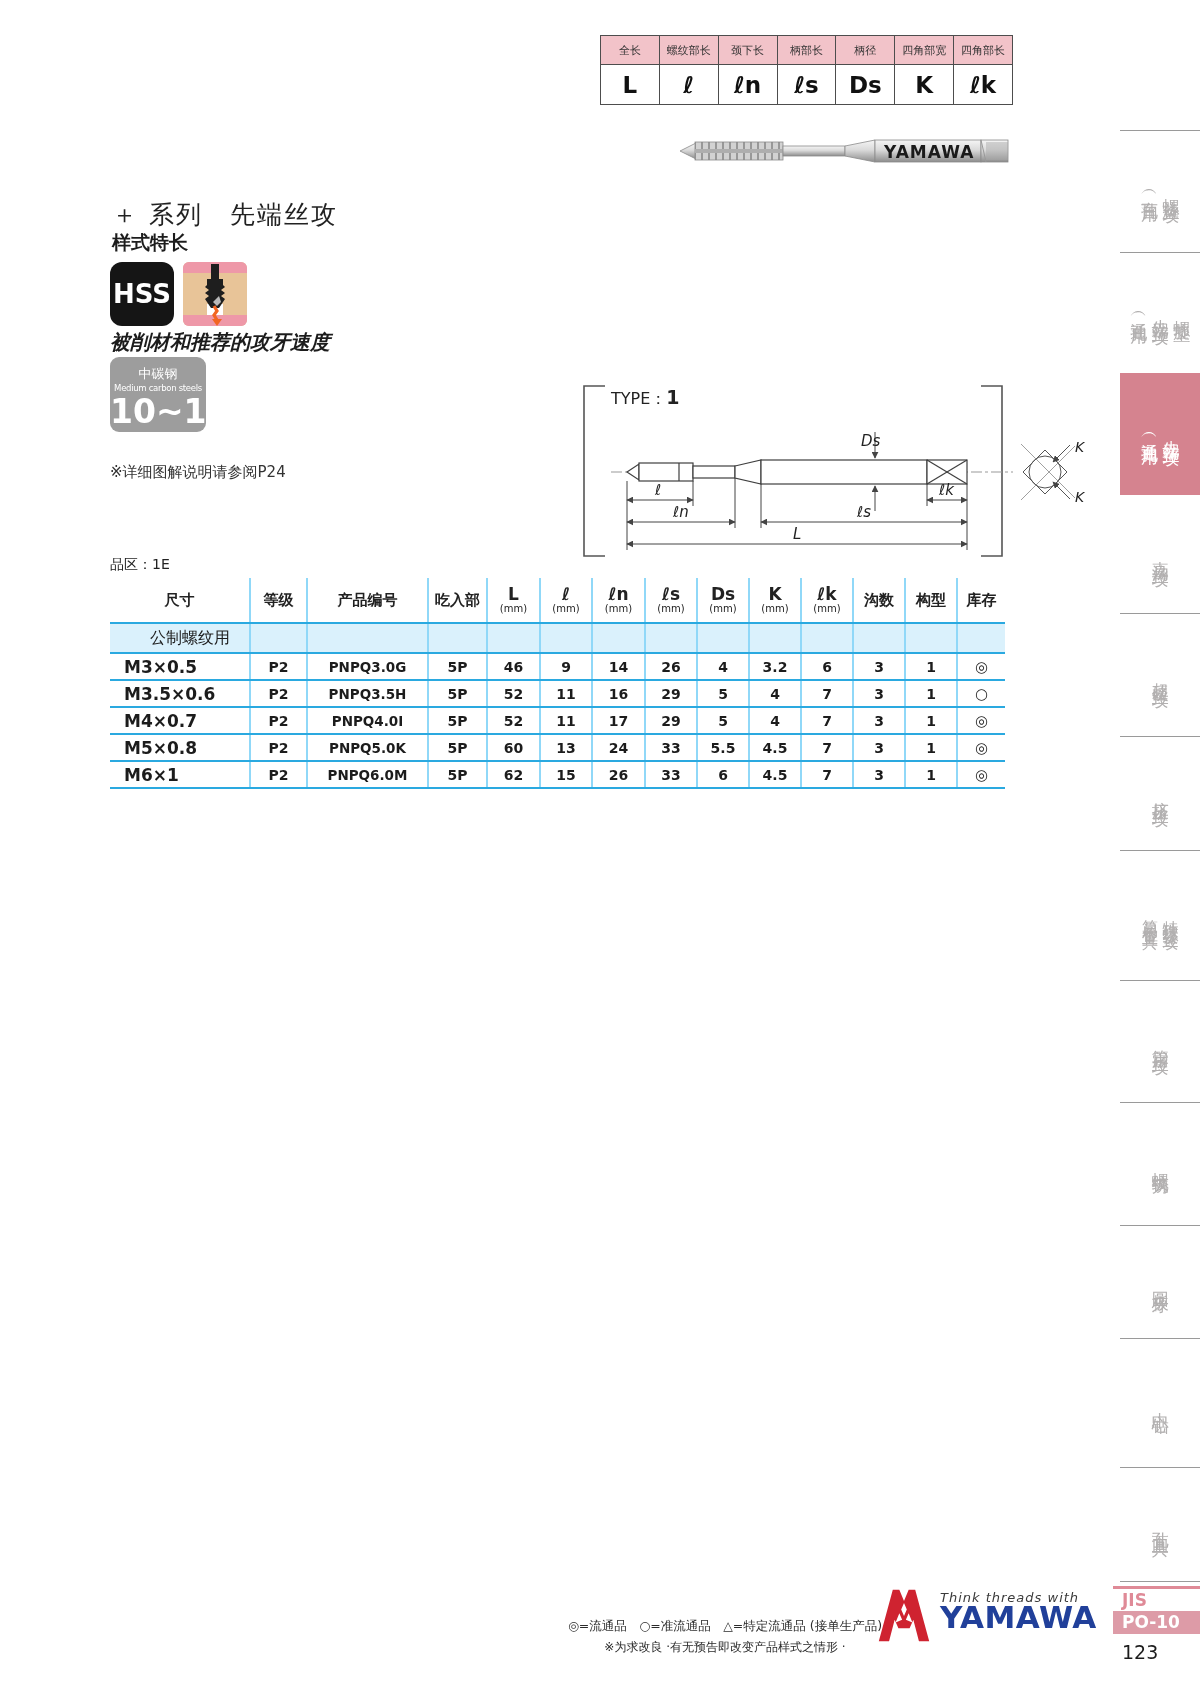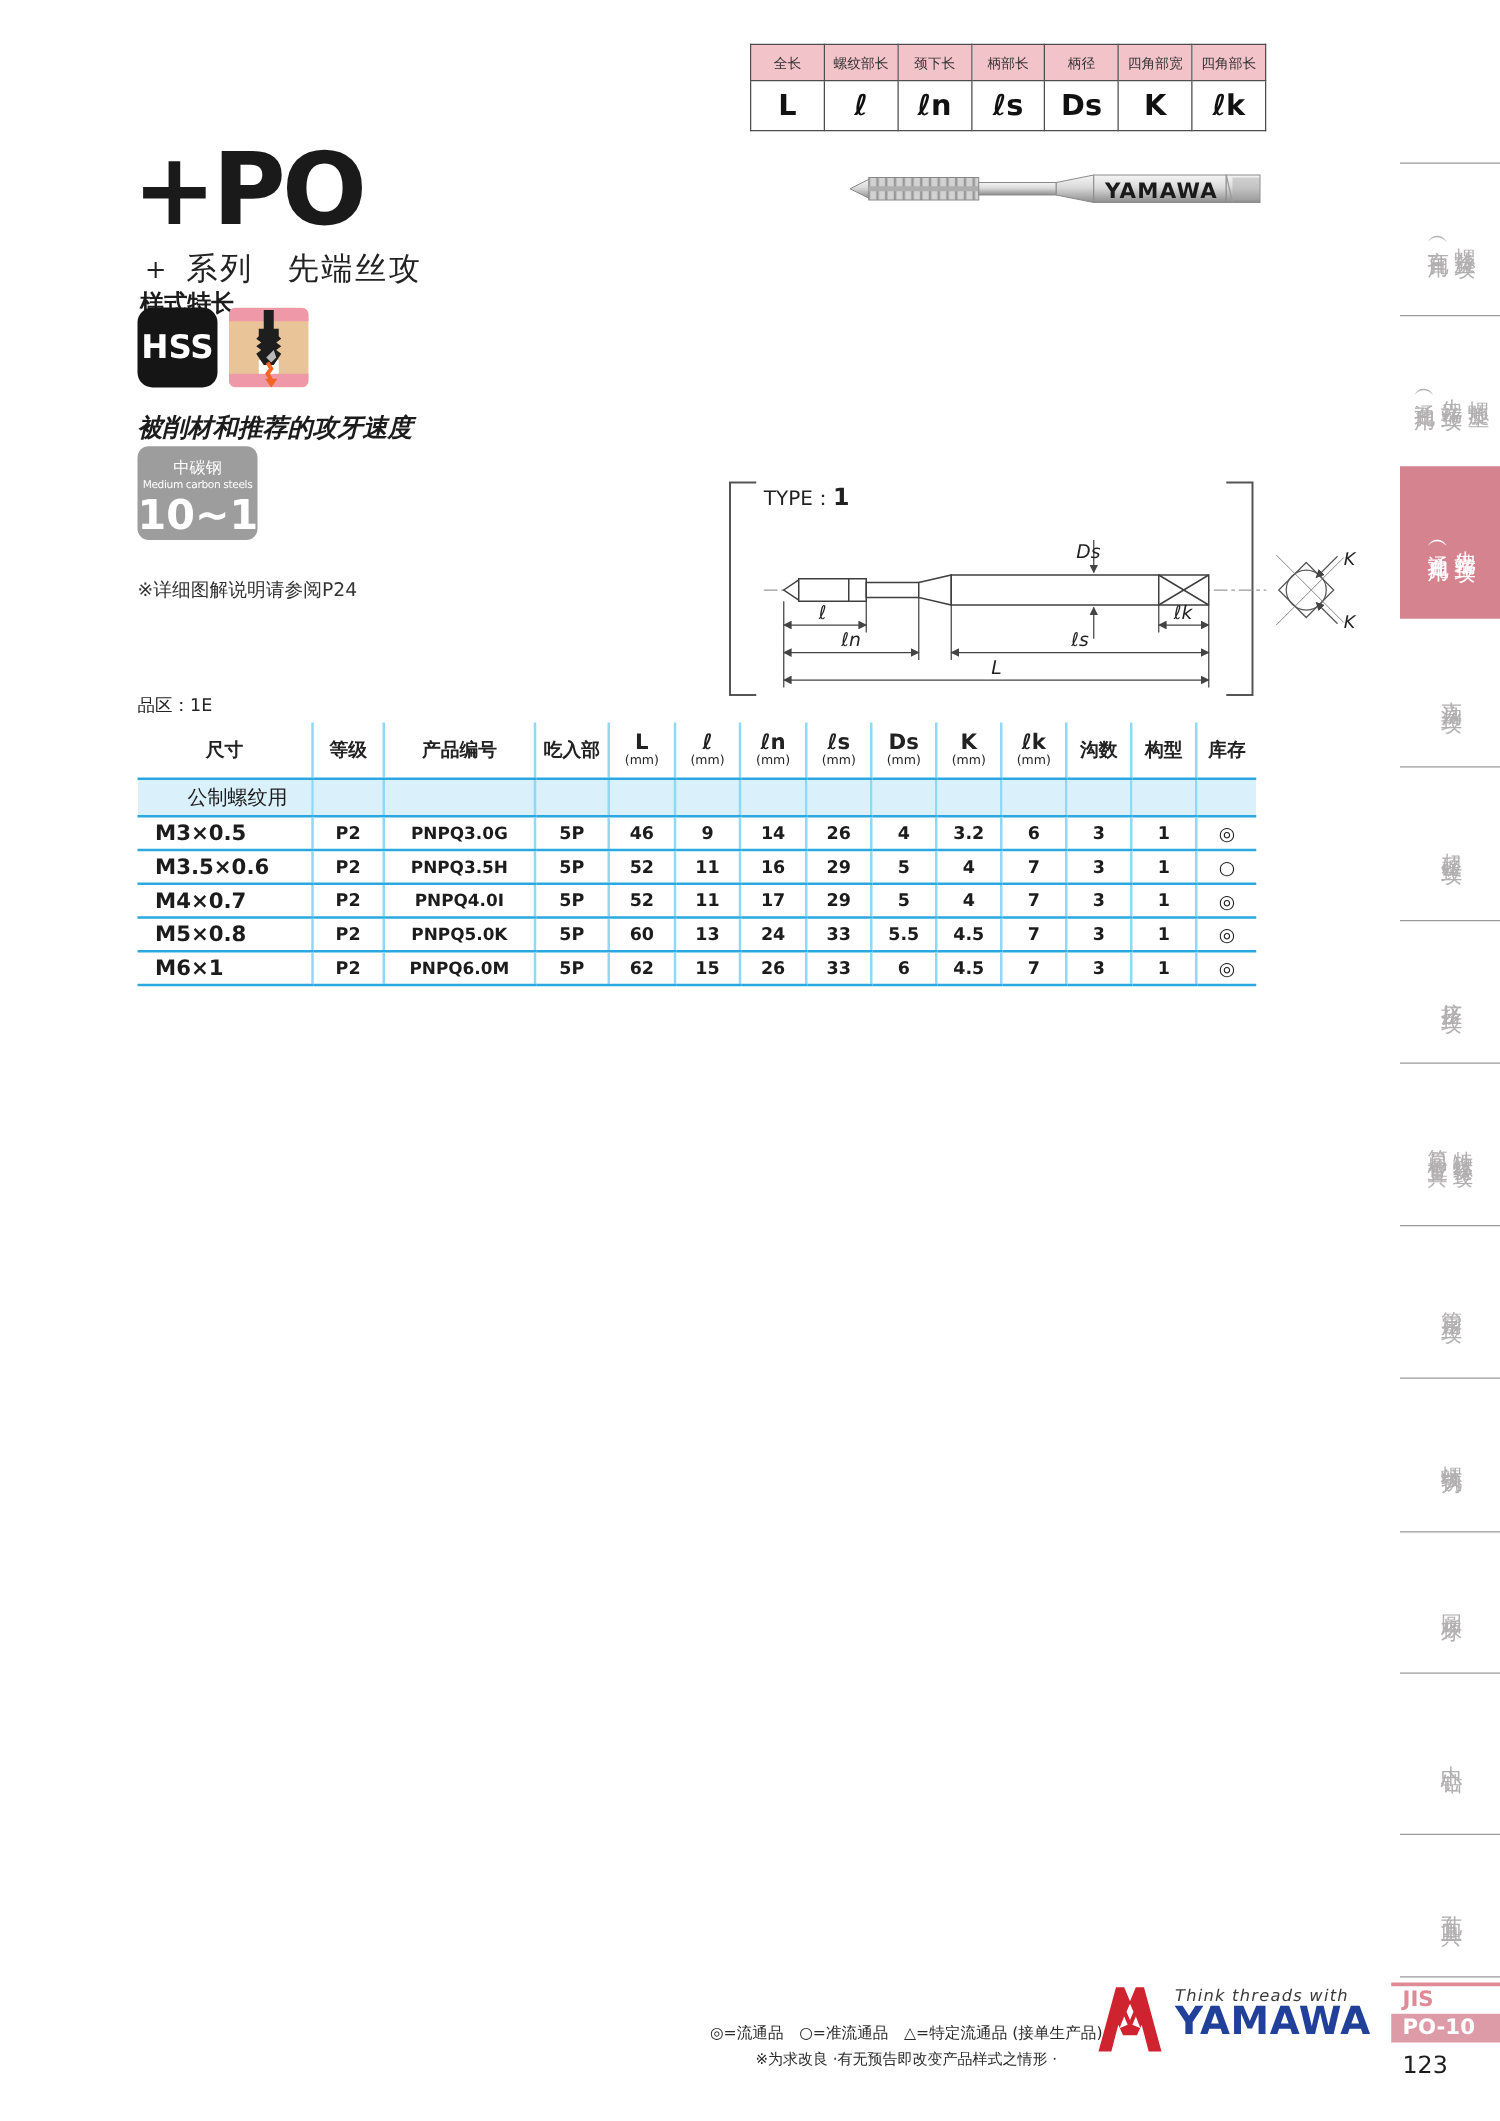--- a/index.html
+++ b/index.html
@@ -92,25 +92,24 @@
         <td>ℓn</td>
         <td>ℓs</td>
         <td>Ds</td>
         <td>K</td>
         <td>ℓk</td>
       </tr>
     </tbody>
       </table>
   </div>
 
-  <div class="abs series" style="left:106px;top:112px;">+PO</div>
   <div class="abs subtitle" style="left:112px;top:198px;">＋ 系列　先端丝攻</div>
   <div class="abs features-title" style="left:112px;top:230px;">样式特长</div>
 
-  <div class="abs icon-row" style="left:110px;top:246px;align-items:center;">
+  <div class="abs icon-row" style="left:110px;top:262px;align-items:center;">
     <div class="hss-box">
       <span>HSS</span>
     </div>
     <div class="pict">
       <svg width="64" height="64" viewBox="0 0 64 64">
         <rect x="0" y="0" width="64" height="64" fill="#e8c498"></rect>
         <rect x="0" y="0" width="64" height="11" fill="#ee98a8"></rect>
         <rect x="0" y="53" width="64" height="11" fill="#ee98a8"></rect>
         <rect x="24" y="42" width="16" height="11" fill="#ffffff"></rect>
         <rect x="28" y="2" width="8" height="16" fill="#1e1e1e"></rect>

